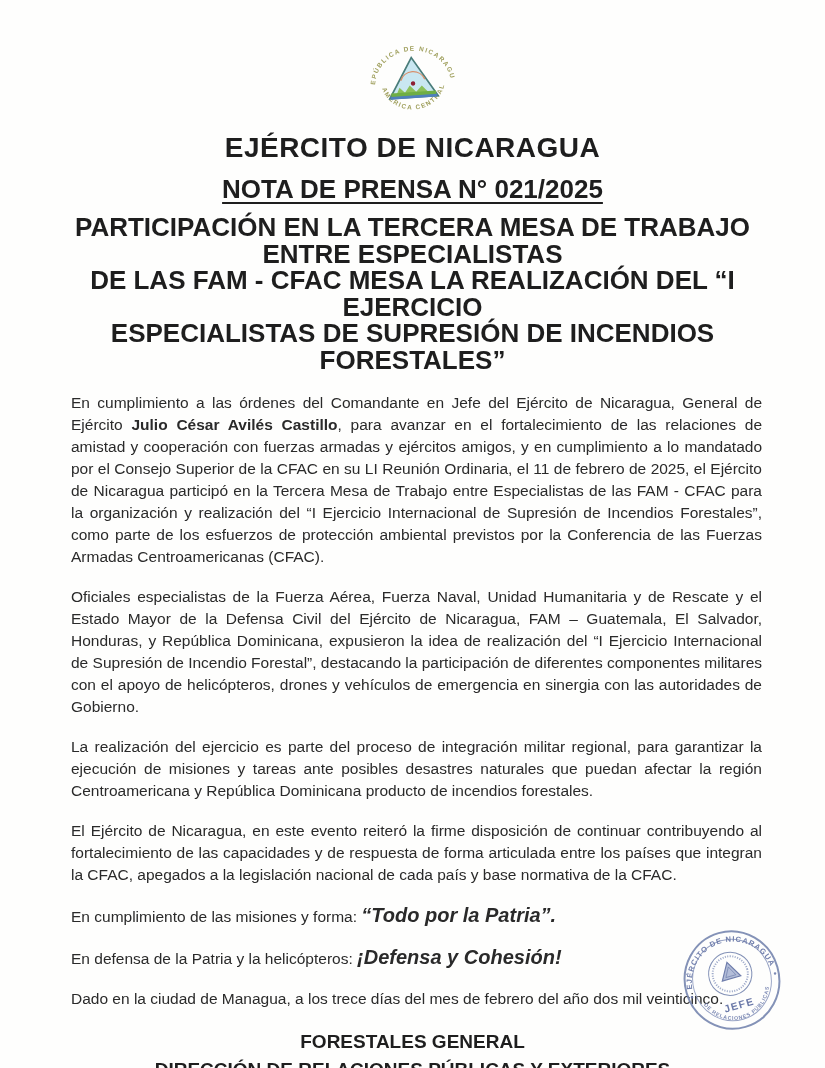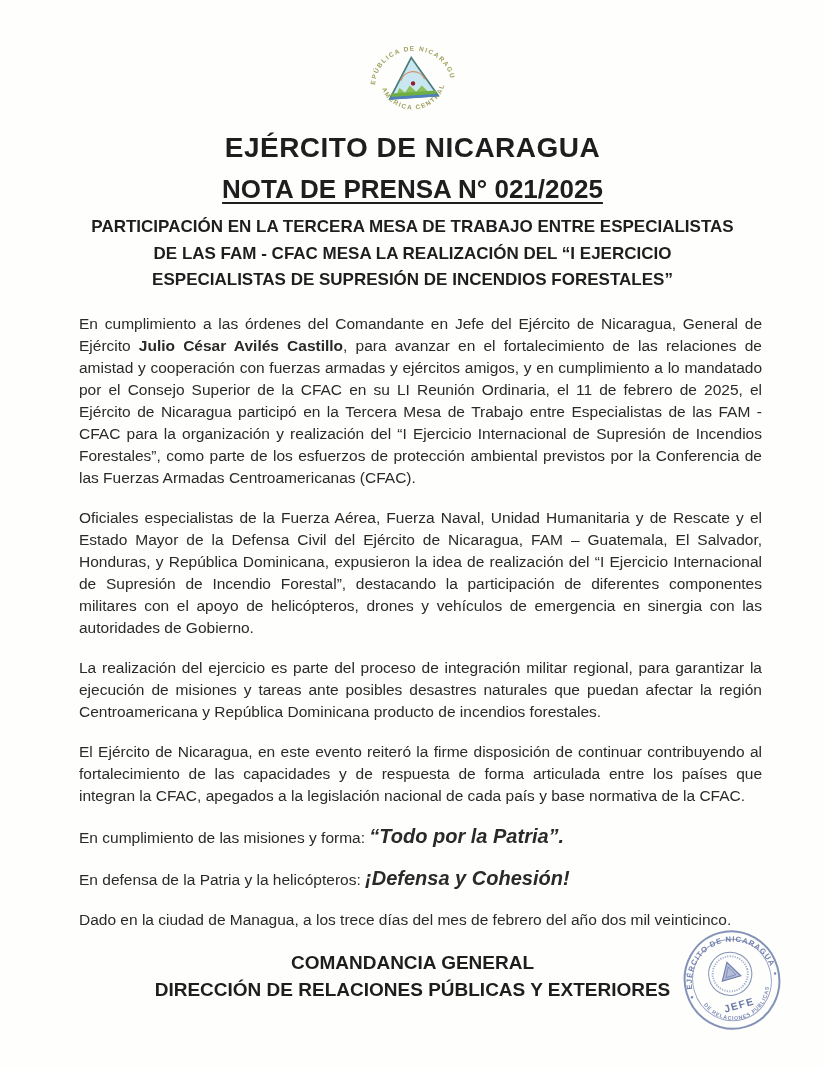--- a/index.html
+++ b/index.html
@@ -28,25 +28,25 @@
   h2.doc-subtitle {
     margin: 13px 0 0 0; text-align: center;
     font-size: 26px; line-height: 25px; font-weight: bold;
     color: #1e1e1e;
     text-decoration: underline;
     text-decoration-thickness: 2px;
     text-underline-offset: 4px;
   }
   .headline {
     margin: 12px 0 0 0; text-align: center;
-    font-size: 17px; line-height: 26.5px; font-weight: bold; color: #1e1e1e;
+    font-size: 26px; line-height: 26.5px; font-weight: bold; color: #1e1e1e;
   }
   .bodytext { margin-top: 19px; }
   .bodytext p {
-    margin: 0 0 18px 16px;
+    margin: 0 0 18px 8px;
     font-size: 15.5px; line-height: 22px;
     text-align: justify;
     color: #2a2a2a;
   }
   .bodytext p.no-justify { text-align: left; }
   .motto { font-weight: bold; font-style: italic; font-size: 20px; }
   .signature {
     margin-top: 13px; text-align: center;
     font-size: 19px; line-height: 27.5px; font-weight: bold; color: #1e1e1e;
   }
@@ -116,21 +116,21 @@
     <p>El Ejército de Nicaragua, en este evento reiteró la firme disposición de continuar contribuyendo al fortalecimiento de las capacidades y de respuesta de forma articulada entre los países que integran la CFAC, apegados a la legislación nacional de cada país y base normativa de la CFAC.</p>
 
     <p class="no-justify"><span>En cumplimiento de las misiones y forma: </span><strong class="motto">“Todo por la Patria”.</strong></p>
 
     <p class="no-justify"><span>En defensa de la Patria y la helicópteros: </span><strong class="motto">¡Defensa y Cohesión!</strong></p>
 
     <p class="no-justify">Dado en la ciudad de Managua, a los trece días del mes de febrero del año dos mil veinticinco.</p>
   </div>
 
   <div class="signature">
-    <div>COMANDANCIA GENERAL</div>
+    <div>FORESTALES GENERAL</div>
     <div>DIRECCIÓN DE RELACIONES PÚBLICAS Y EXTERIORES</div>
   </div>
 
   <div class="seal">
     <svg width="104" height="104" viewBox="0 0 130 130">
       <defs>
         <path id="sealArcTop" d="M 14,68 A 51,51 0 0 1 116,68"></path>
         <path id="sealArcBot" d="M 20,70 A 45,45 0 0 0 110,70"></path>
       </defs>
       <ellipse cx="65" cy="65" rx="59" ry="61" fill="none" stroke="#7484ae" stroke-width="2.5"></ellipse>

